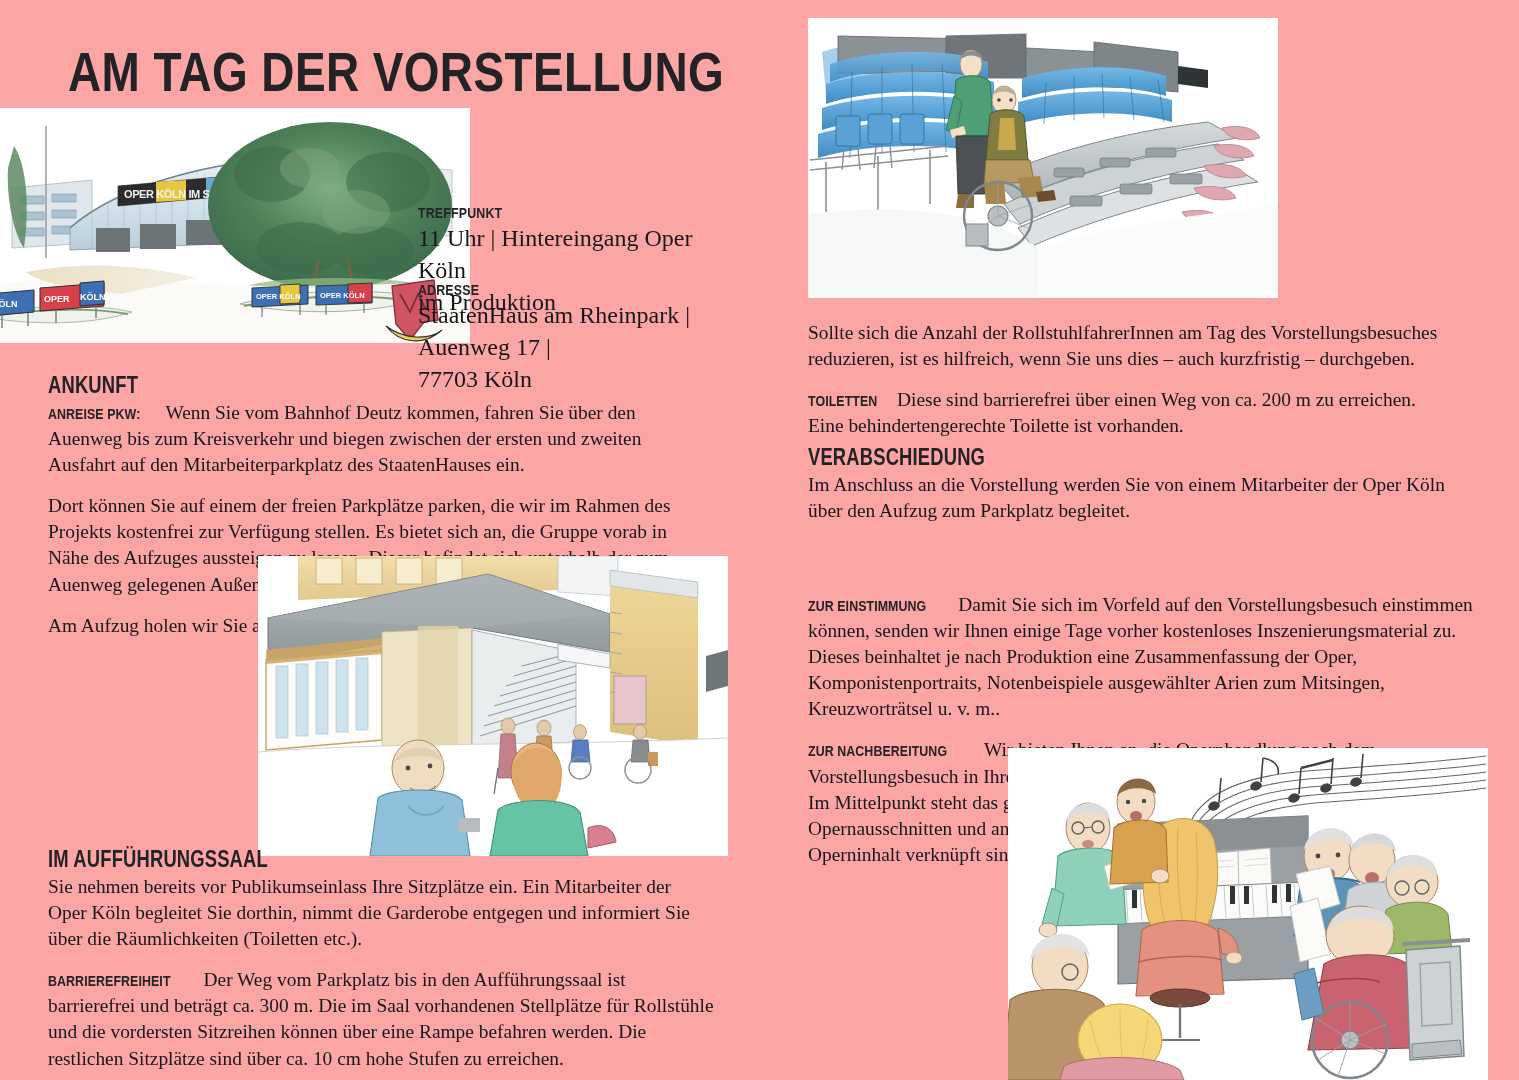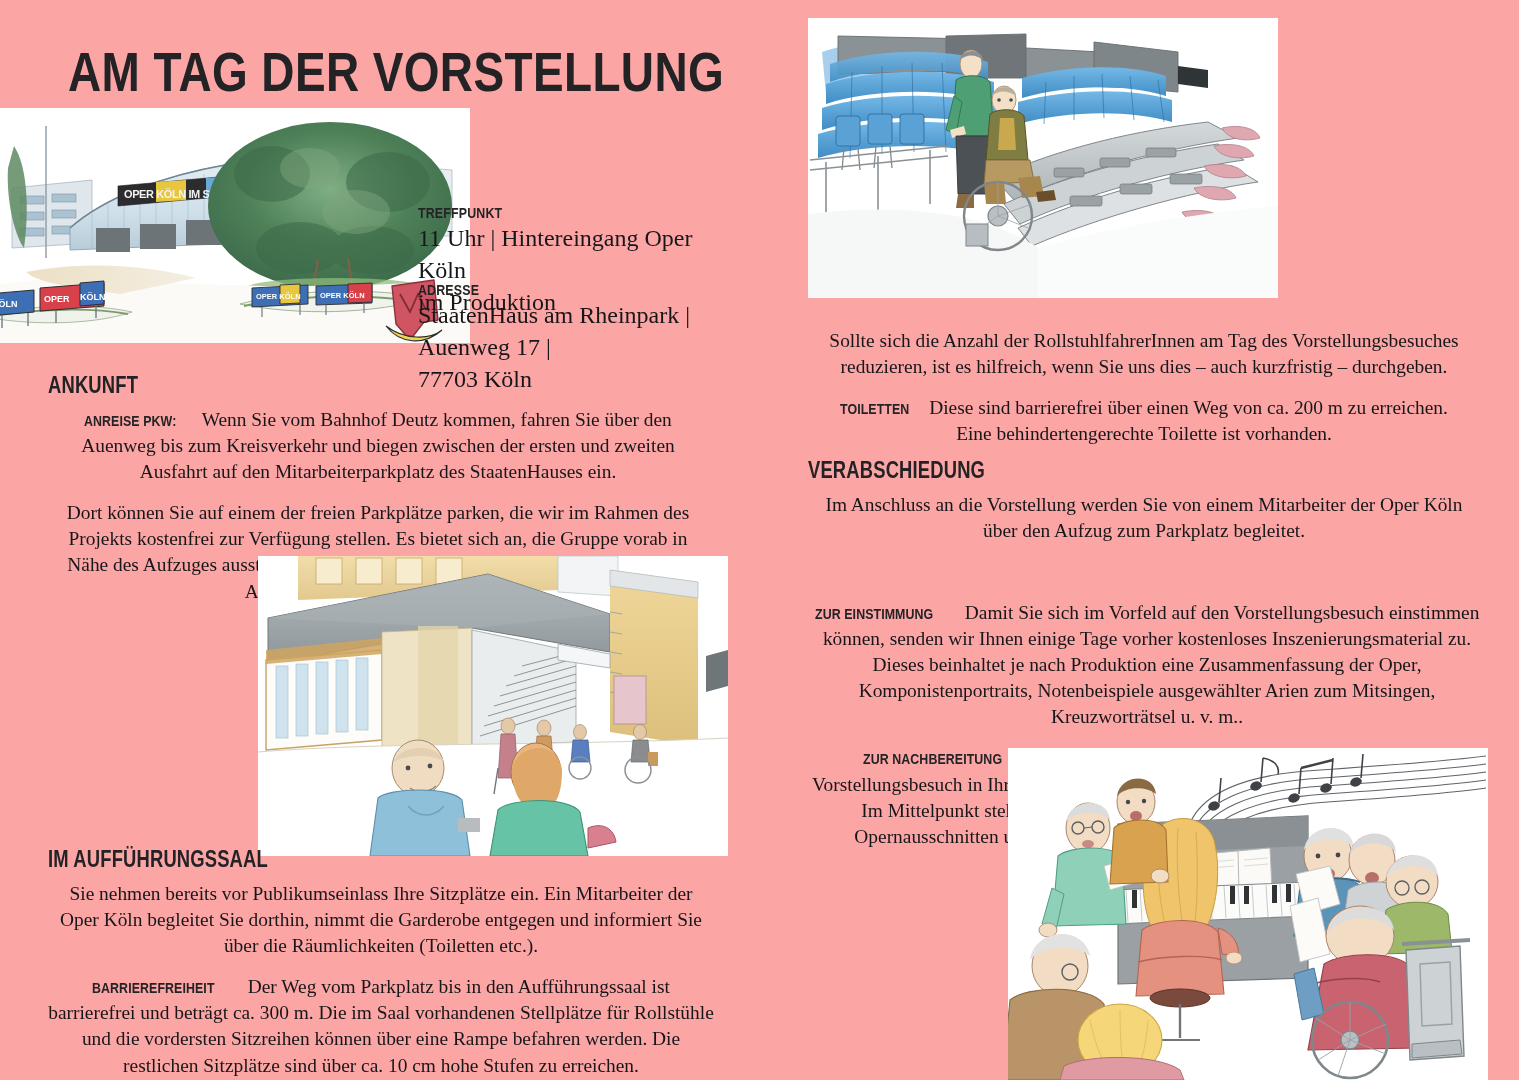--- a/index.html
+++ b/index.html
@@ -59,22 +59,22 @@
     margin-right: -0.16em;
     white-space: nowrap;
     vertical-align: baseline;
   }
 
   p.body {
     font-family: "Liberation Serif", serif;
     font-size: 19.4px;
     line-height: 1.345;
     color: #17171a;
-    margin: 8px 0 15px 0;
-    text-align: center;
+    margin: 0 0 15px 0;
+    text-align: left;
   }
   p.body.tight { margin-bottom: 0; }
 
   .addr-line {
     font-family: "Liberation Serif", serif;
     font-size: 24px;
     line-height: 1.33;
     color: #17171a;
   }
 
@@ -508,21 +508,21 @@
       </svg>
     </div>
 
     <div class="block" style="left:0px; top:320px; width:672px;">
       <p class="body">Sollte sich die Anzahl der RollstuhlfahrerInnen am Tag des Vorstellungsbesuches reduzieren, ist es hilfreich, wenn Sie uns dies – auch kurzfristig – durchgeben.</p>
       <p class="body tight">
         <span class="lbl">TOILETTEN</span><span> Diese sind barrierefrei über einen Weg von ca. 200 m zu erreichen.</span><br><span>Eine behindertengerechte Toilette ist vorhanden.</span>
       </p>
     </div>
 
-    <div class="block" style="left:0px; top:457px; width:672px;">
+    <div class="block" style="left:0px; top:444px; width:672px;">
       <div class="h2">VERABSCHIEDUNG</div>
       <p class="body tight">Im Anschluss an die Vorstellung werden Sie von einem Mitarbeiter der Oper Köln über den Aufzug zum Parkplatz begleitet.</p>
     </div>
 
 
     <div class="block" style="left:0px; top:592px; width:678px;">
       <p class="body">
         <span class="lbl">ZUR EINSTIMMUNG</span><span> Damit Sie sich im Vorfeld auf den Vorstellungsbesuch einstimmen können, senden wir Ihnen einige Tage vorher kostenloses Inszenierungsmaterial zu. Dieses beinhaltet je nach Produktion eine Zusammenfassung der Oper, Komponistenportraits, Notenbeispiele ausgewählter Arien zum Mitsingen, Kreuzworträtsel u. v. m..</span>
       </p>
       <p class="body tight">

